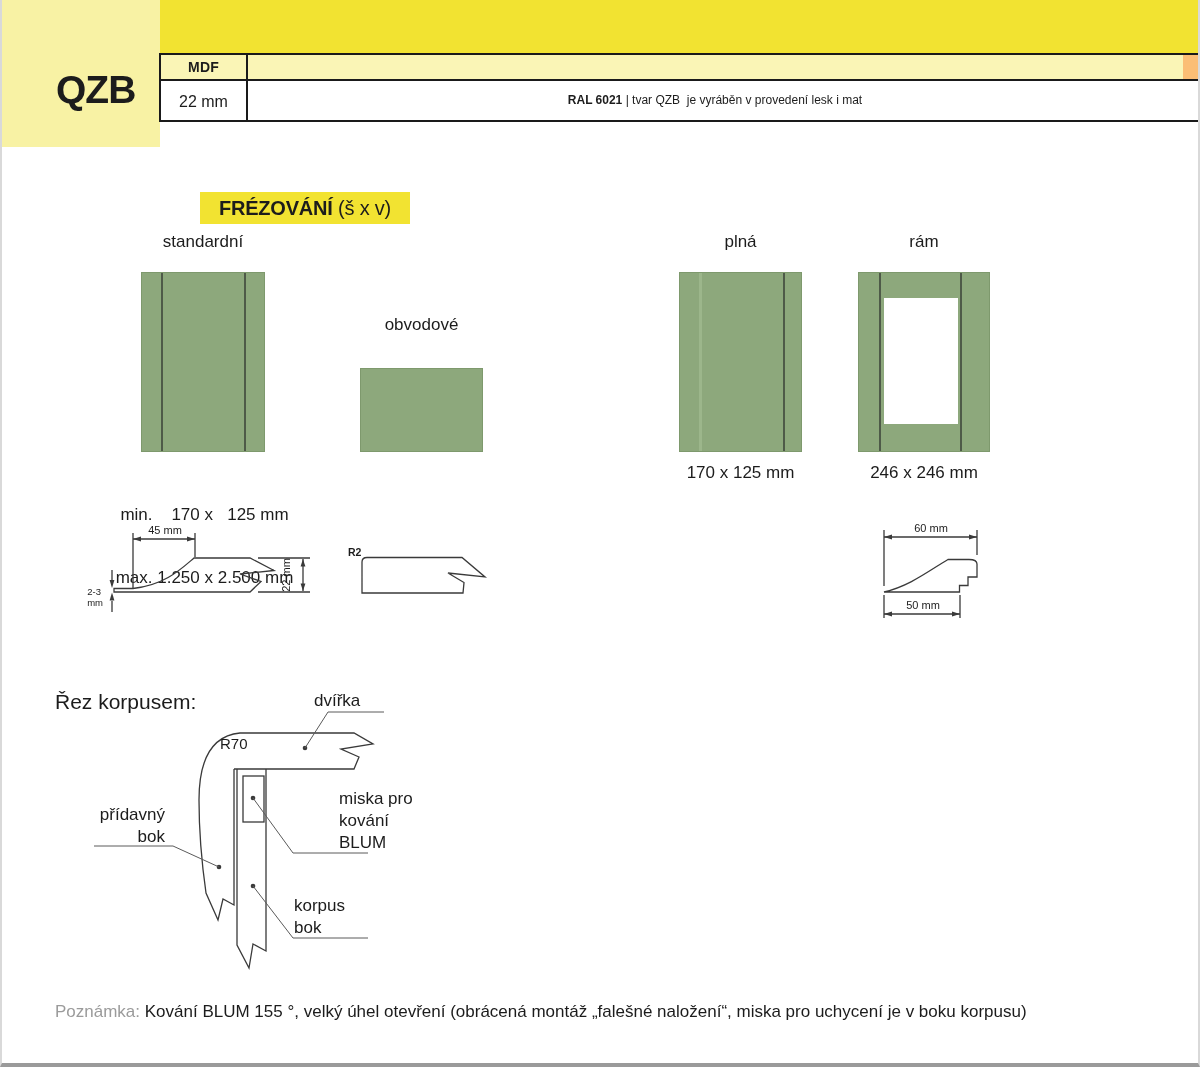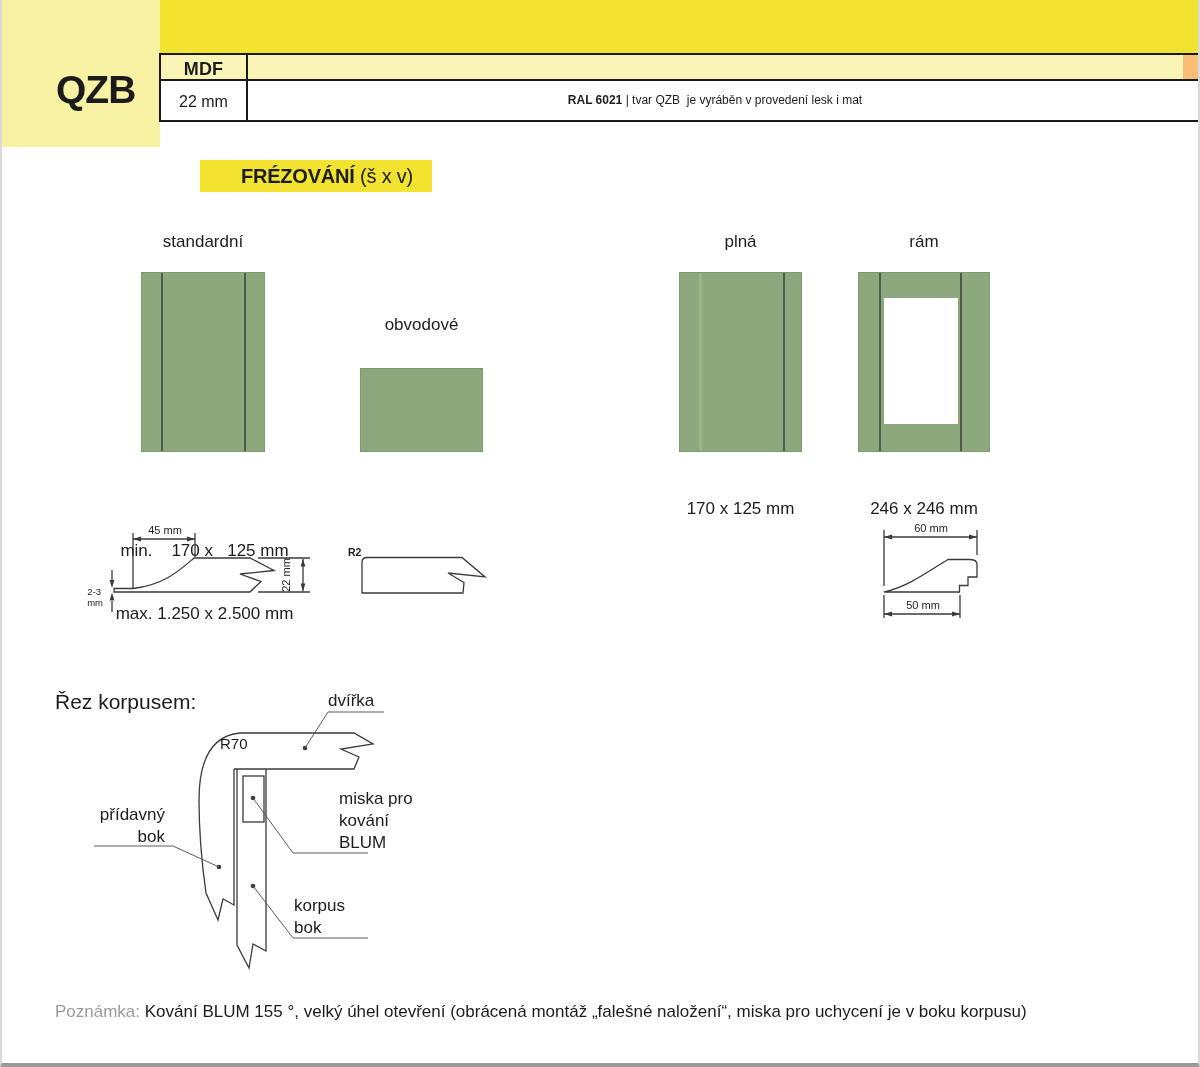--- a/index.html
+++ b/index.html
@@ -14,37 +14,37 @@
   .qzb-box{left:0;top:0;width:158px;height:147px;background:#F8F2A4;}
   .qzb-text{left:54px;top:68px;font-size:39px;font-weight:700;letter-spacing:-1px;}
   .topbar{left:158px;top:0;width:1042px;height:53px;background:#F2E331;}
   .row1{left:158px;top:53px;width:1042px;height:28px;background:#FAF5B6;
         border-top:2px solid #1a1a1a;border-bottom:2px solid #1a1a1a;box-sizing:border-box;}
   .row2{left:158px;top:81px;width:1042px;height:41px;background:#ffffff;
         border-bottom:2px solid #1a1a1a;box-sizing:border-box;}
   .tbl-vline{left:244px;top:53px;width:2px;height:69px;background:#1a1a1a;}
   .tbl-lline{left:157px;top:53px;width:2px;height:69px;background:#1a1a1a;}
   .orange-cell{left:1181px;top:55px;width:19px;height:24px;background:#FBBE75;}
-  .cell-mdf{left:158px;top:59px;width:87px;text-align:center;font-size:18px;font-weight:600;letter-spacing:.2px;}
+  .cell-mdf{left:158px;top:59px;width:87px;text-align:center;font-size:14px;font-weight:600;letter-spacing:.2px;}
   .cell-title{left:245px;top:59px;width:936px;text-align:center;font-size:14px;font-weight:700;letter-spacing:.2px;}
   .cell-thick{left:158px;top:93px;width:87px;text-align:center;font-size:16px;}
   .cell-ral{left:245px;top:93px;width:936px;text-align:center;font-size:12px;white-space:pre;}
   .cell-ral b{font-weight:700;}
   
   .sec-hdr{height:32px;background:#F2E331;text-align:center;line-height:32px;
            font-size:20px;font-weight:600;letter-spacing:-.2px;}
   .sec-hdr .sfx{font-weight:400;}
   
   .panel{position:absolute;background:#8DA87C;border:1px solid #7E996D;box-sizing:border-box;}
   .vline{position:absolute;top:0;bottom:0;width:2px;background:#4E5A48;}
   .vline.light{background:#9CB68B;width:3px;}
   .window{position:absolute;background:#ffffff;}
   
   .t-label{font-size:17px;text-align:center;}
-  .t-size{font-size:17px;text-align:center;white-space:pre;line-height:21px;margin-top:36px;}
+  .t-size{font-size:17px;text-align:center;white-space:pre;line-height:21px;}
   .preline{white-space:pre-line;}
   .cs-label{font-size:17px;line-height:22px;}
   .cs-title{font-size:21px;}
   .r70{font-size:15px;}
   .note{left:53px;top:1002px;font-size:17px;width:1100px;}
   .note-label{color:#9B9B9B;}
   
   svg{position:absolute;overflow:visible;}
   svg line, svg path, svg rect.oline{stroke:#3a3a3a;stroke-width:1.3;fill:none;stroke-linejoin:miter;stroke-linecap:butt;}
   svg .thick{stroke-width:1.8;}
@@ -67,21 +67,21 @@
   <div class="abs row1"></div>
   <div class="abs row2"></div>
   <div class="abs tbl-lline"></div>
   <div class="abs tbl-vline"></div>
   <div class="abs orange-cell"></div>
 
   <div class="abs cell-mdf">MDF</div>
   <div class="abs cell-thick">22 mm</div>
   <div class="abs cell-ral"><b>RAL 6021</b><span> | tvar QZB  je vyráběn v provedení lesk i mat</span></div>
 
-  <div class="abs sec-hdr" style="left:198px;top:160px;width:210px;padding-left:22px;">
+  <div class="abs sec-hdr" style="left:198px;top:192px;width:210px;">
     <span>FRÉZOVÁNÍ</span>
     <span class="sfx">(š x v)</span>
   </div>
 
   <div class="abs t-label" style="left:139px;top:232px;width:124px;">standardní</div>
   <div class="panel" style="left:139px;top:272px;width:124px;height:180px;">
     <div class="vline" style="left:19px;"></div>
     <div class="vline" style="left:102px;"></div>
   </div>
   <div class="abs t-size" style="left:105px;top:462px;width:195px;">
@@ -159,21 +159,21 @@
     <circle cx="251" cy="798" r="2.3"></circle>
     <circle cx="217" cy="867" r="2.3"></circle>
     <circle cx="251" cy="886" r="2.3"></circle>
     <path class="leader" d="M382,712 L326,712 L303,748"></path>
     <path class="leader" d="M251,798 L291,853 L366,853"></path>
     <path class="leader" d="M92,846 L171,846 L217,867"></path>
     <path class="leader" d="M251,886 L291,938 L366,938"></path>
   </svg>
 
   <div class="abs cs-title" style="left:53px;top:690px;">Řez korpusem:</div>
-  <div class="abs cs-label" style="left:326px;top:690px;">dvířka</div>
+  <div class="abs cs-label" style="left:312px;top:690px;">dvířka</div>
   <div class="abs r70" style="left:218px;top:735px;">R70</div>
   <div class="abs cs-label preline" style="left:293px;top:788px;margin-left:44px;">miska pro
 kování
 BLUM</div>
   <div class="abs cs-label preline" style="left:88px;top:804px;width:75px;text-align:right;">přídavný
 bok</div>
   <div class="abs cs-label preline" style="left:292px;top:895px;">korpus
 bok</div>
 
   <div class="abs note">

